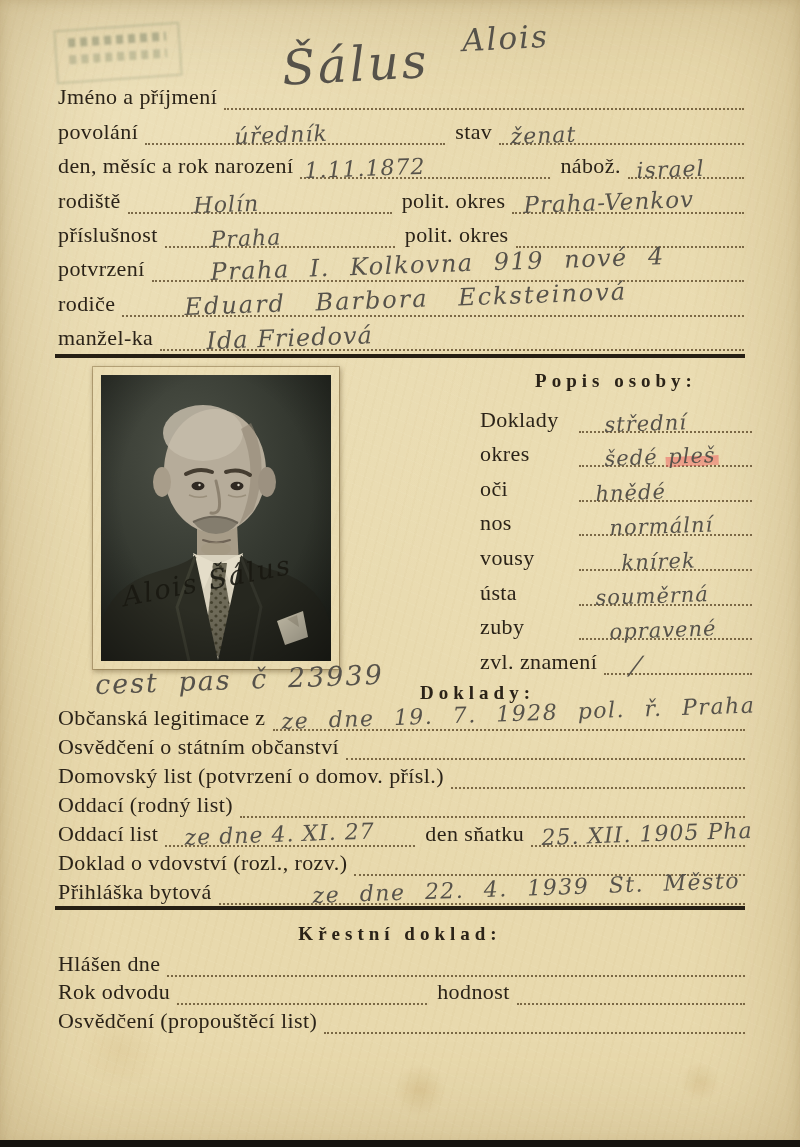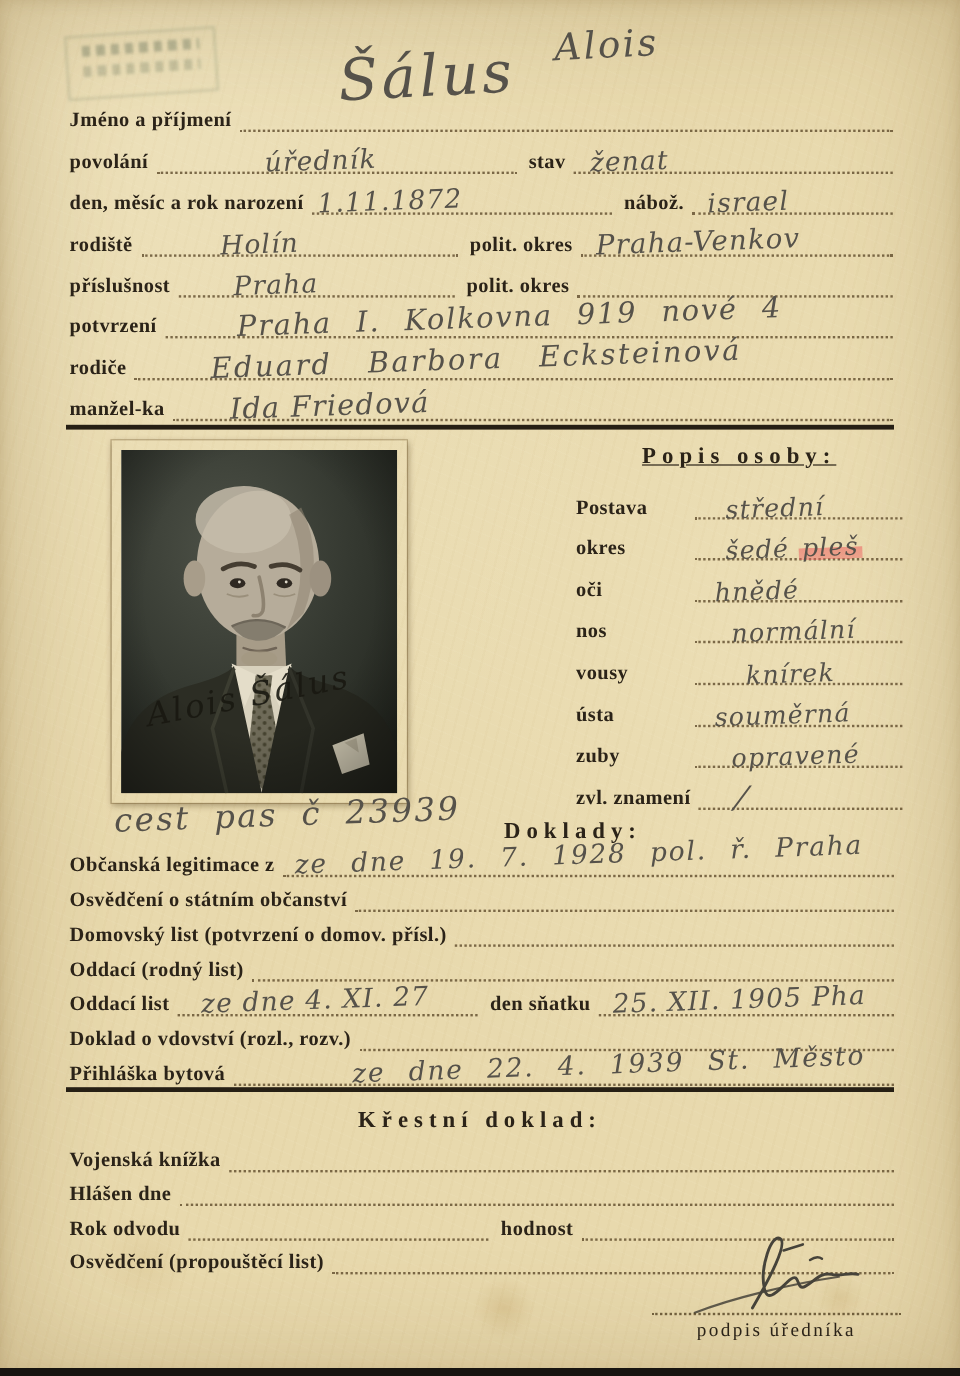--- a/index.html
+++ b/index.html
@@ -21,21 +21,21 @@
   
   .stamp{position:absolute;left:55px;top:26px;width:122px;height:50px;
     border:2px solid rgba(95,115,85,.22);transform:rotate(-4deg);filter:blur(1.2px);}
   .stamp i{display:block;height:9px;margin:7px 12px 0 12px;
     background:repeating-linear-gradient(90deg, rgba(60,80,60,.30) 0 7px, transparent 7px 12px);}
   .stamp i+i{margin-top:8px;opacity:.7;}
 
   
   .rows{position:absolute;}
   .row{display:flex;align-items:flex-end;}
-  .lbl{font-size:17px;line-height:1;white-space:nowrap;padding-right:7px;padding-bottom:2px;letter-spacing:.4px;font-weight:bold;}
+  .lbl{font-size:22px;line-height:1;white-space:nowrap;padding-right:7px;padding-bottom:2px;letter-spacing:.4px;}
   .lbl2{padding-left:10px;}
   .fill{flex:1;position:relative;height:100%;border-bottom:2px dotted rgba(85,66,35,.75);}
   .f230{flex:0 0 230px;} .f250{flex:0 0 250px;} .f264{flex:0 0 264px;} .f300{flex:0 0 300px;}
 
   .hand{position:absolute;bottom:-6px;white-space:nowrap;
     font-family:"DejaVu Serif",serif;font-style:italic;color:#56524a;
     font-size:22px;letter-spacing:1px;transform:rotate(-2deg);transform-origin:left bottom;}
   .p2{left:2%;} .p5{left:5%;} .p8{left:8%;} .p10{left:10%;} .p15{left:15%;}
   .p18{left:18%;} .p20{left:20%;} .p25{left:25%;} .p30{left:30%;}
   .wide{word-spacing:20px;letter-spacing:2px;}
@@ -62,21 +62,21 @@
     background:#3a3d35;padding:8px;border:1px solid rgba(120,95,50,.4);
     background-clip:content-box;background-color:#f2ead4;
     box-shadow:1px 2px 5px rgba(60,40,10,.35);}
   .photo svg{display:block;}
   .photo-sign{position:absolute;left:28px;top:198px;font-family:"DejaVu Serif",serif;font-style:italic;
     color:#191811;font-size:27px;letter-spacing:2px;transform:rotate(-11deg);opacity:.9;}
 
   
   .desc{position:absolute;left:480px;top:370px;width:272px;}
   .title{font-weight:bold;font-size:19px;letter-spacing:5px;}
-  .desc .title{text-align:center;margin-bottom:6px;text-decoration:underline;}
+  .desc .title{text-align:center;margin-bottom:6px;}
   .desc .row{height:34.6px;}
   .desc .lbl{min-width:92px;}
   .desc .hand{font-size:21px;}
   .desc .zn{font-size:27px;bottom:-9px;}
 
   
   .docs-note{position:absolute;left:95px;top:664px;font-family:"DejaVu Serif",serif;font-style:italic;
     color:#56524a;font-size:27px;letter-spacing:2px;word-spacing:9px;transform:rotate(-2deg);}
   .docs-title{position:absolute;left:420px;top:682px;}
   .docs{left:58px;right:55px;top:702px;}
@@ -240,21 +240,21 @@
       <path d="M176,246 L202,236 L207,262 L184,270 Z" fill="#cfc8b2"></path>
       <path d="M186,244 L196,240 L198,252 Z" fill="#b5ad97"></path>
       <rect width="230" height="286" fill="url(#vig)"></rect>
     </svg>
     <span class="photo-sign">Alois Šálus</span>
   </div>
 
   <div class="desc">
     <div class="title">Popis osoby:</div>
     <div class="row">
-      <span class="lbl">Postava</span>
+      <span class="lbl">Doklady</span>
       <span class="fill">
           <span class="hand p15">střední</span>
         </span>
     </div>
     <div class="row">
       <span class="lbl">okres</span>
       <span class="fill">
           <span class="hand p15"><span>šedé</span> <span class="mark">pleš</span></span>
         </span>
     </div>
@@ -346,26 +346,20 @@
           <span class="hand p18 fs23 wide2">ze dne 22. 4. 1939 St. Město</span>
         </span>
     </div>
   </div>
 
   <div class="rule rule2"></div>
 
   <div class="title mil-title">Křestní doklad:</div>
   <div class="rows mil">
     <div class="row">
-      <span class="lbl">Vojenská knížka</span>
-      <span class="fill">
-          <span class="hand p10"></span>
-        </span>
-    </div>
-    <div class="row">
       <span class="lbl">Hlášen dne</span>
       <span class="fill">
           <span class="hand p10"></span>
         </span>
     </div>
     <div class="row">
       <span class="lbl">Rok odvodu</span>
       <span class="fill f250">
           <span class="hand p10"></span>
         </span>
@@ -375,25 +369,15 @@
         </span>
     </div>
     <div class="row">
       <span class="lbl">Osvědčení (propouštěcí list)</span>
       <span class="fill">
           <span class="hand p10"></span>
         </span>
     </div>
   </div>
 
-  <div class="sign">
-    <svg width="190" height="72" viewBox="0 0 190 72" aria-hidden="true">
-      <path d="M78,64 C92,40 108,10 101,6 C94,2 84,30 88,48 C91,62 102,46 110,40 C118,34 114,50 122,46 C130,42 134,34 144,36 C152,38 158,34 166,36" stroke="#46433a" stroke-width="2.4" fill="none" stroke-linecap="round"></path>
-      <path d="M30,68 C60,56 110,44 150,38" stroke="#46433a" stroke-width="1.8" fill="none" stroke-linecap="round" opacity=".85"></path>
-      <path d="M104,16 L120,11" stroke="#46433a" stroke-width="2.2" fill="none" stroke-linecap="round"></path>
-      <path d="M126,24 q6,-4 10,-1" stroke="#46433a" stroke-width="2" fill="none" stroke-linecap="round"></path>
-    </svg>
-    <div class="sign-line"></div>
-    <div class="sign-caption">podpis úředníka</div>
-  </div>
 
   <div class="bottom-edge"></div>
 </div>
 
 </body></html>

